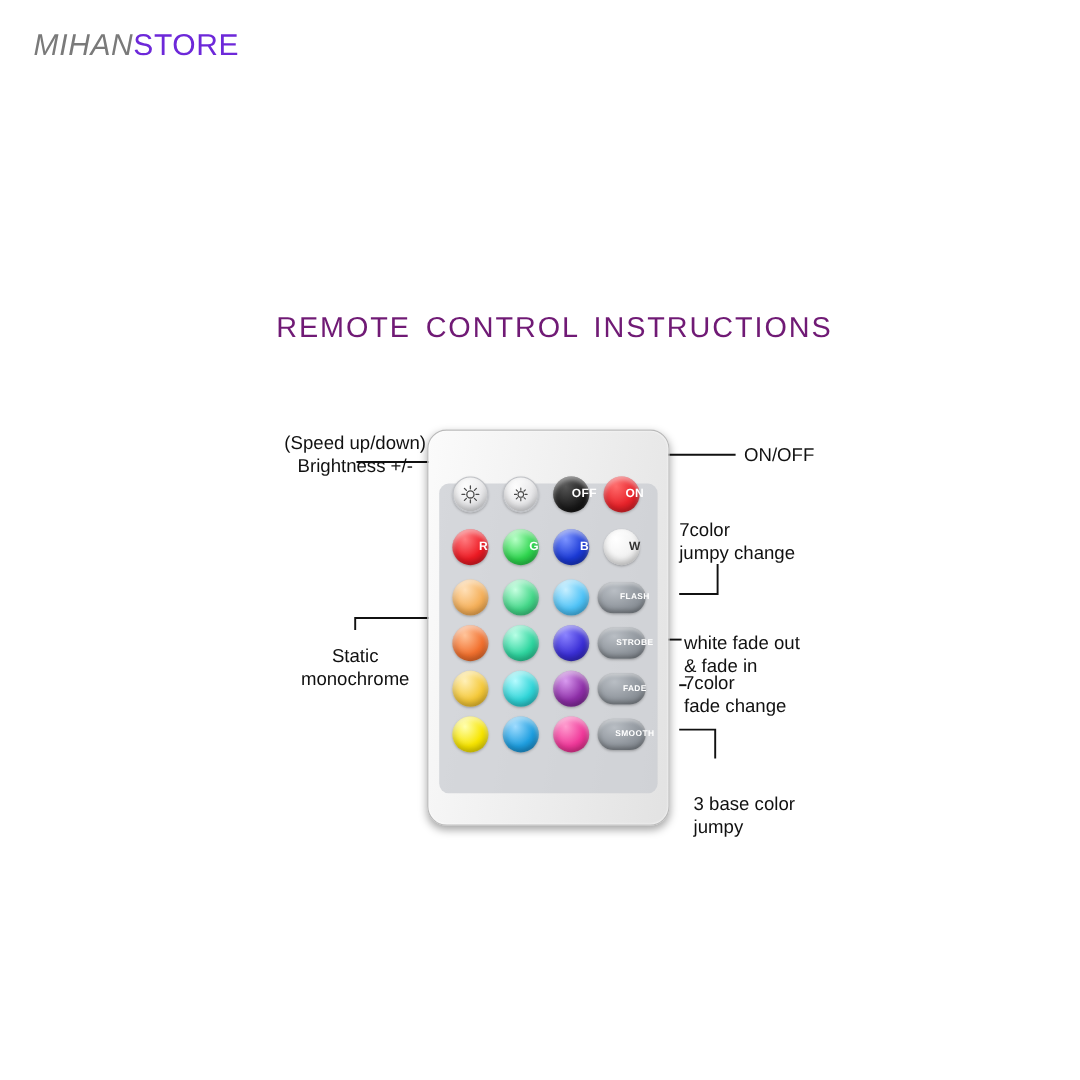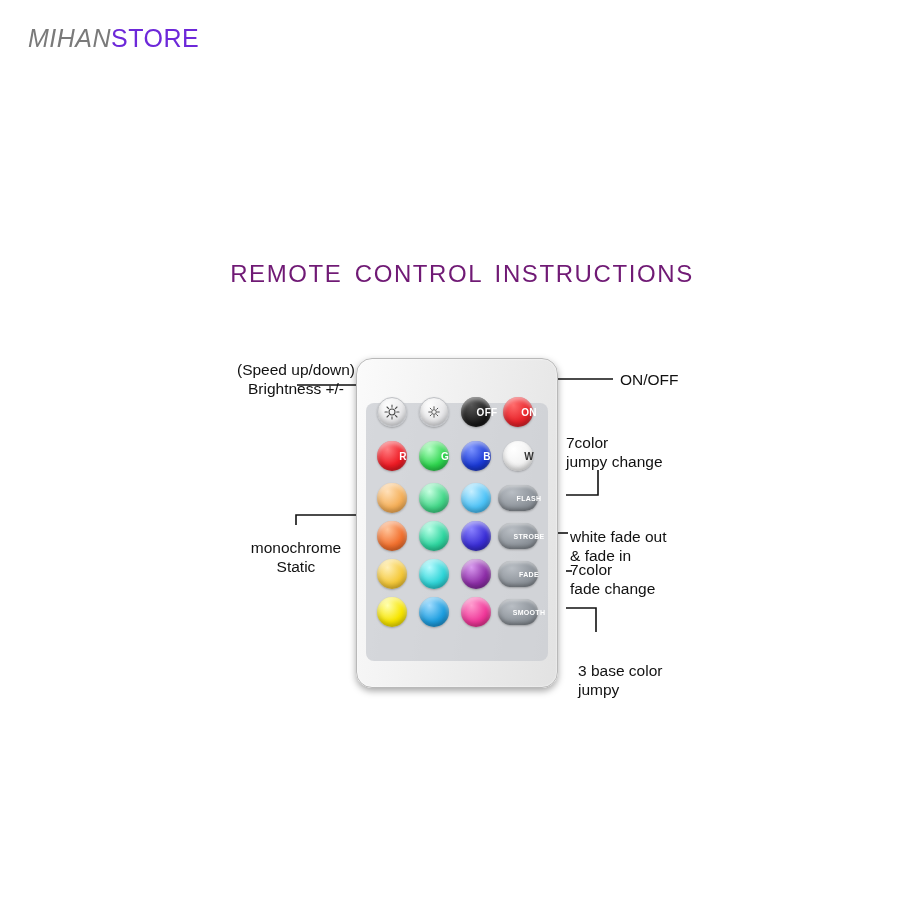--- a/index.html
+++ b/index.html
@@ -233,22 +233,22 @@
 </div>
 
 <div class="anno right" style="left:620px; top:370px;">ON/OFF</div>
 
 <div class="anno right" style="left:566px; top:433px;">
   <div>7color</div>
   <div>jumpy change</div>
 </div>
 
 <div class="anno center" style="left:206px; top:538px; width:180px;">
+  <div>Static</div>
   <div>monochrome</div>
-  <div>Static</div>
 </div>
 
 <div class="anno right" style="left:570px; top:512px;margin-top:15px;">
   <div>white fade out</div>
   <div>&amp; fade in</div>
 </div>
 
 <div class="anno right" style="left:570px; top:560px;">
   <div>7color</div>
   <div>fade change</div>

